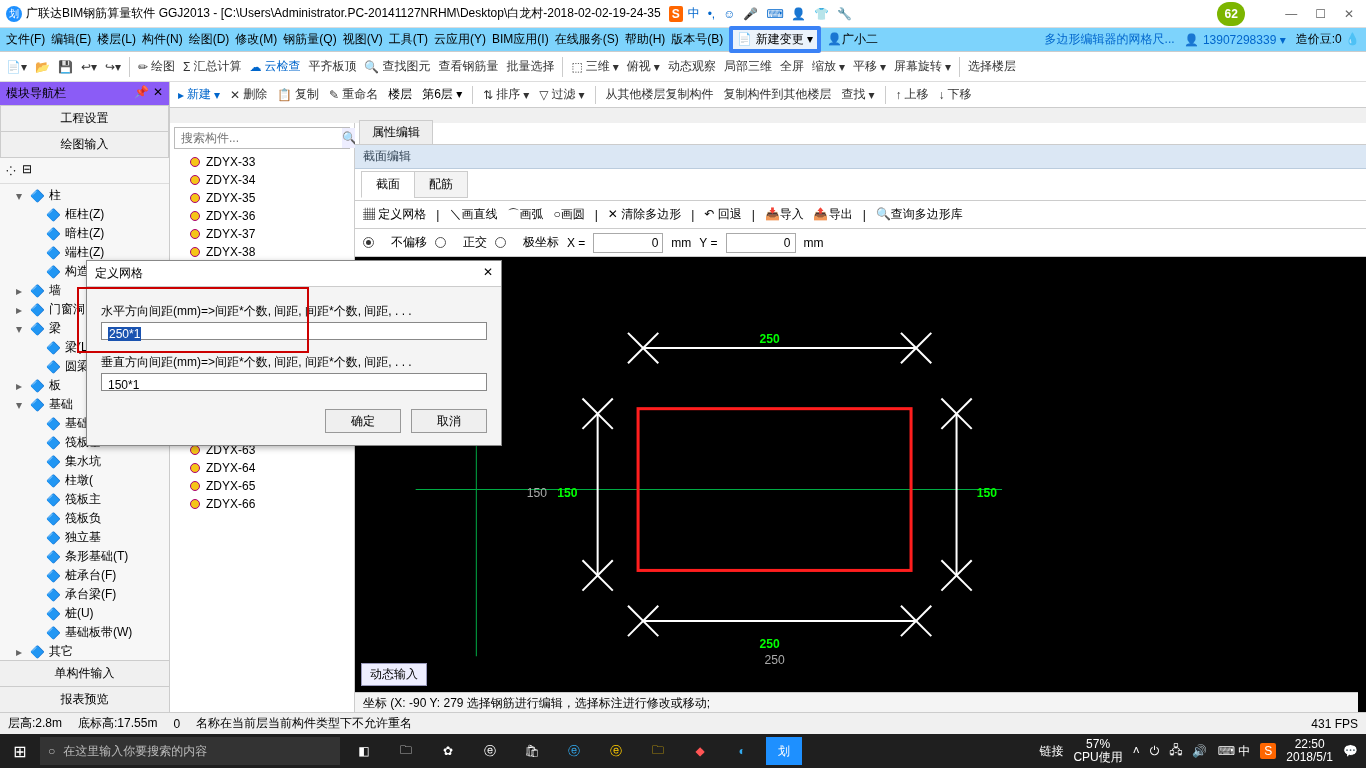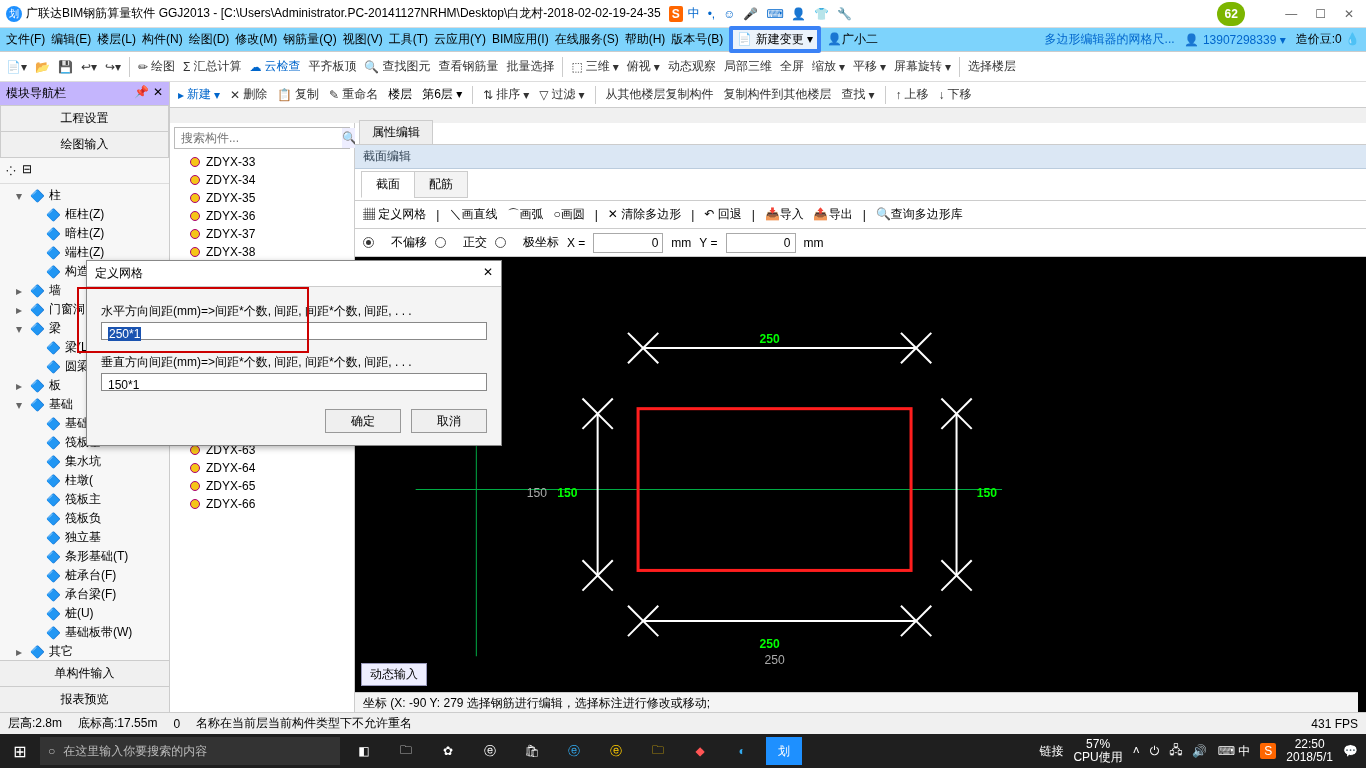--- a/index.html
+++ b/index.html
@@ -26,21 +26,21 @@
 .menubar .pill { background:#ecf3fb; padding:1px 4px; border:4px solid #3b82f6; border-radius:2px;}
 
 
 .toolbar1 { height: 30px; background: #fff; display: flex; align-items: center; padding: 0 6px; gap: 8px; border-bottom: 1px solid #ddd; }
 .toolbar1 .sep { width:1px; height:20px; background:#ccc; }
 .tb-btn { display:flex; align-items:center; gap:3px; color:#333; }
 
 
 .main { display: flex; height: calc(768px - 28px - 24px - 30px - 22px - 34px); }
 .sidebar { width: 170px; background: #f7f7f7; border-right: 1px solid #ccc; display: flex; flex-direction: column; }
-.sidebar .panel-title { background: #c4b5fd; padding: 3px 6px; border-bottom:1px solid #ccc; display:flex; justify-content:space-between;}
+.sidebar .panel-title { background: #8b5cf6; padding: 3px 6px; border-bottom:1px solid #ccc; display:flex; justify-content:space-between;}
 .sidebar .tab-btns { display:flex; flex-direction:column; }
 .sidebar .tab-btns div { text-align:center; padding:4px; border:1px solid #ccc; background:#f0f0f0; margin:-1px 0 0 0;}
 .sidebar .ico-row { padding:4px 6px; display:flex; gap:6px; border-bottom:1px solid #ddd; }
 .tree { flex:1; overflow:auto; padding: 2px 4px; }
 .tree .row { display:flex; align-items:center; gap:4px; padding:1px 0; white-space:nowrap; }
 .tree .ind1 { padding-left:12px; } .tree .ind2 { padding-left:28px; }
 .tree .glyph { color:#666; width:10px; }
 
 .sidebar .bottom { }
 .sidebar .bottom div { text-align:center; padding:4px; border-top:1px solid #ccc; background:#f0f0f0; }

